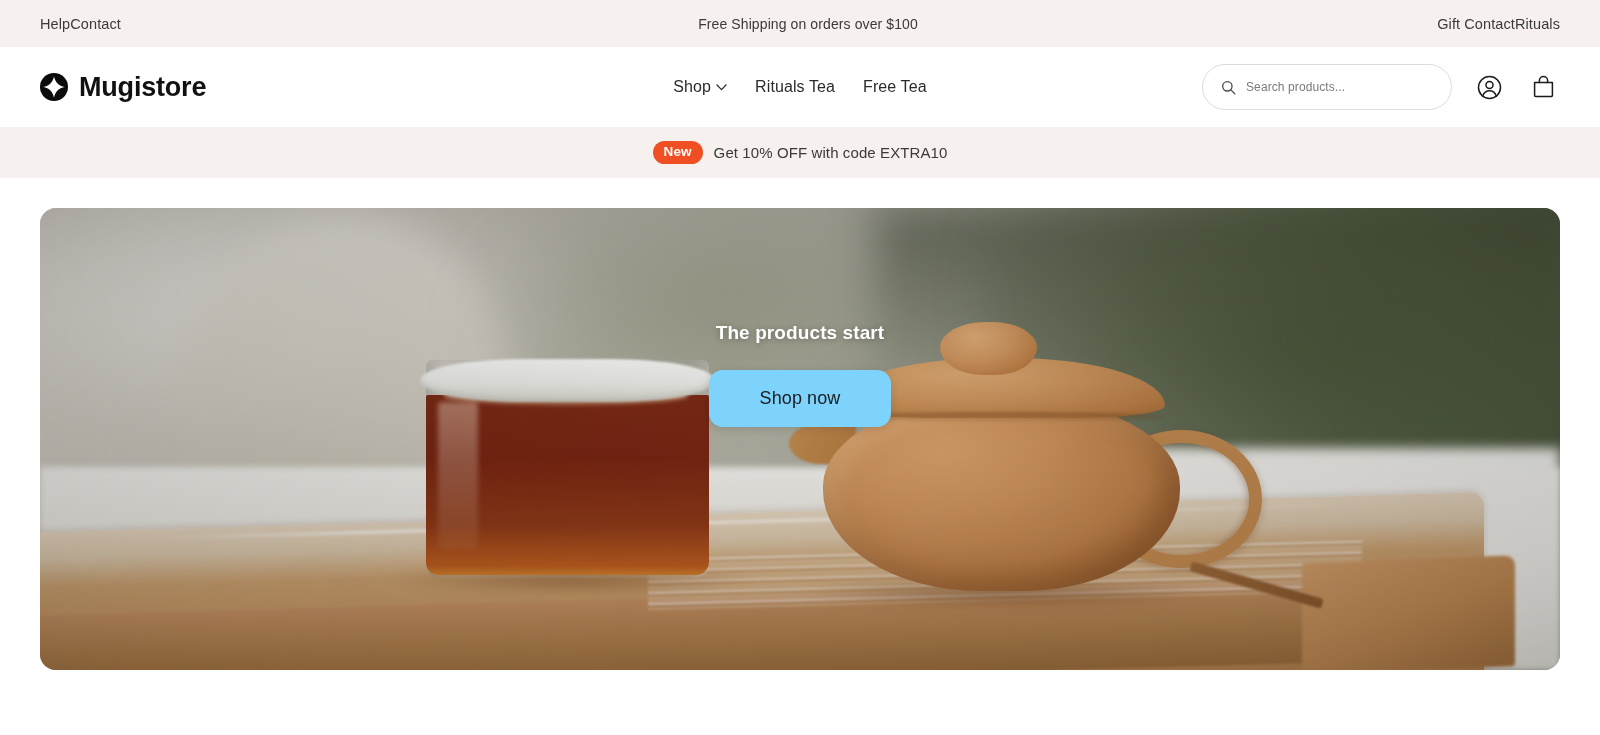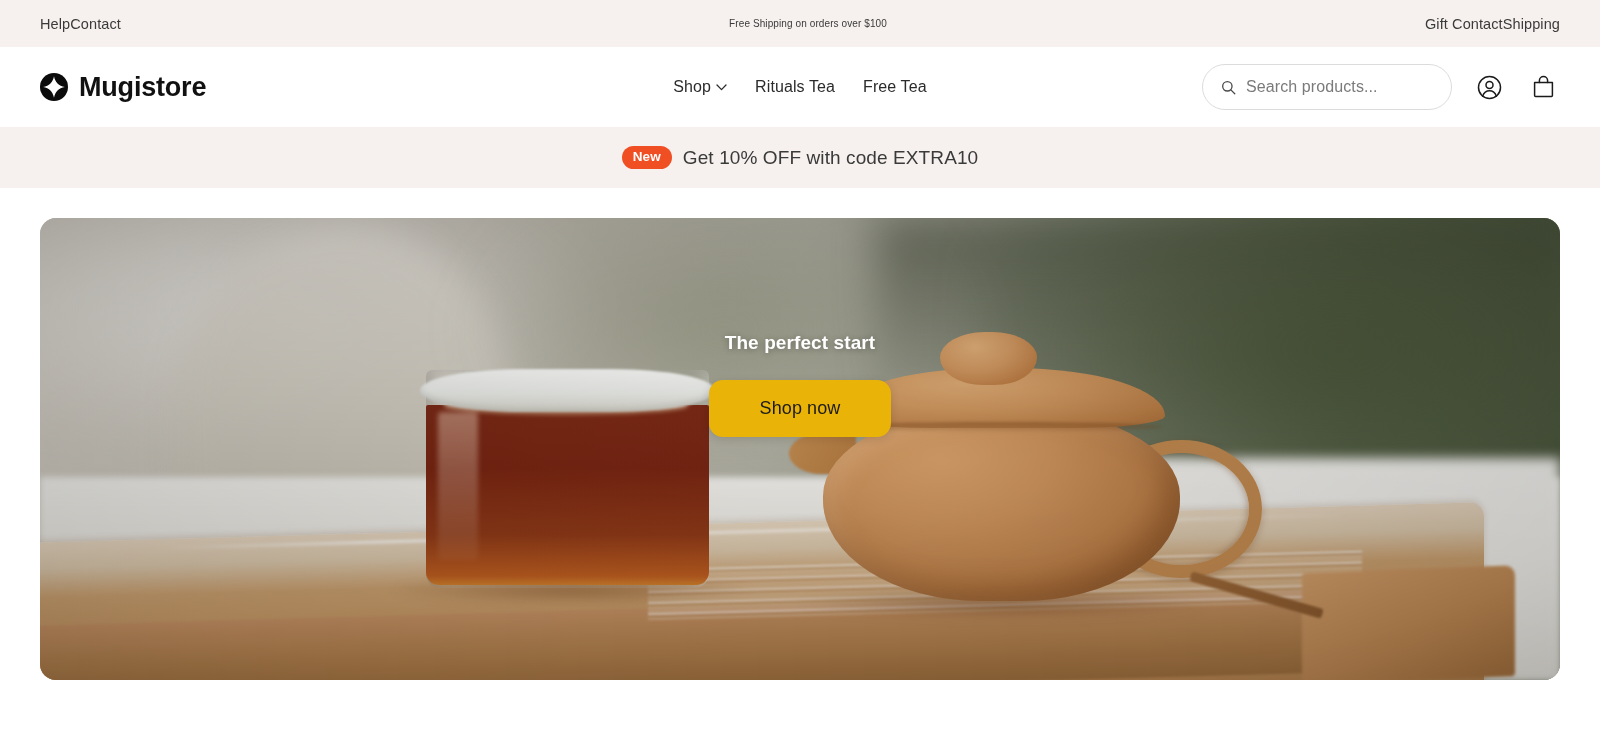--- a/index.html
+++ b/index.html
@@ -37,21 +37,21 @@
     font-size: 14.5px;
     color: #3a3a3a;
     text-decoration: none;
     letter-spacing: 0.1px;
     cursor: pointer;
   }
   .topbar-center {
     position: absolute;
     left: 16px; right: 0;
     text-align: center;
-    font-size: 10px;
+    font-size: 14px;
     color: #3a3a3a;
     letter-spacing: 0.1px;
     z-index: 1;
   }
 
   
   .header {
     height: 80px;
     background: #ffffff;
     display: flex;
@@ -118,60 +118,60 @@
     align-items: center;
     gap: 10px;
     padding: 0 18px;
     cursor: text;
   }
   .search input {
     border: none;
     outline: none;
     background: transparent;
     font-family: inherit;
-    font-size: 16px;
+    font-size: 12px;
     color: #2b2b2b;
     width: 100%;
     letter-spacing: 0.1px;
   }
   .search input::placeholder { color: #7a7a7a; }
 
   .icon-btn {
     width: 34px; height: 34px;
     display: flex;
     align-items: center;
     justify-content: center;
     background: none;
     border: none;
     cursor: pointer;
     padding: 0;
   }
 
   
   .promo {
-    height: 61px;
+    height: 51px;
     background: #f6f1ee;
     display: flex;
     align-items: center;
     justify-content: center;
     gap: 11px;
   }
   .badge-new {
     background: #f04e23;
     color: #fff;
     font-size: 13.5px;
     font-weight: 700;
     border-radius: 999px;
     padding: 4px 11px 5px;
     line-height: 1;
     letter-spacing: 0.1px;
     cursor: pointer;
   }
   .promo-text {
-    font-size: 19px;
+    font-size: 15px;
     color: #3a3a3a;
     letter-spacing: 0.1px;
   }
 
   
   .hero-wrap {
     padding: 30px 40px 0;
     background: #fff;
   }
   .hero {
@@ -483,21 +483,21 @@
     margin-top: 8px;
     font-size: 94px;
     font-weight: 700;
     color: #ffffff;
     letter-spacing: -2.4px;
     line-height: 1.05;
     text-shadow: 0 2px 18px rgba(0,0,0,0.22);
   }
   .hero-cta {
     margin-top: 26px;
-    background: #eab308;
+    background: #7dd3fc;
     color: #1b1b1b;
     border: none;
     border-radius: 14px;
     font-family: inherit;
     font-size: 18px;
     padding: 18px 51px;
     cursor: pointer;
     box-shadow: 0 2px 10px rgba(0,0,0,0.12);
     letter-spacing: 0.1px;
   }
@@ -506,21 +506,21 @@
 <body>
 
 <div class="topbar">
   <div class="topbar-left">
     <a class="topbar-link">Help</a>
     <a class="topbar-link">Contact</a>
   </div>
   <div class="topbar-center">Free Shipping on orders over $100</div>
   <div class="topbar-right">
     <a class="topbar-link">Gift Contact</a>
-    <a class="topbar-link">Shipping</a>
+    <a class="topbar-link">Rituals</a>
   </div>
 </div>
 
 <header class="header">
 
   <a class="brand">
     <svg class="brand-mark" viewBox="0 0 28 28">
       <circle cx="14" cy="14" r="14" fill="#0b0b0b"></circle>
       <path d="M14 3.2 C15.1 9.2 18.8 12.9 24.8 14 C18.8 15.1 15.1 18.8 14 24.8 C12.9 18.8 9.2 15.1 3.2 14 C9.2 12.9 12.9 9.2 14 3.2 Z" fill="#ffffff"></path>
     </svg>
@@ -604,18 +604,18 @@
       <div class="glass"></div>
       <div class="glass-liquid"></div>
       <div class="glass-foam"></div>
       <div class="glass-rim"></div>
       <div class="glass-hl"></div>
 
       <div class="hero-vignette"></div>
     </div>
 
     <div class="hero-content">
-      <div class="hero-eyebrow">The perfect start</div>
+      <div class="hero-eyebrow">The products start</div>
       <button class="hero-cta">Shop now</button>
     </div>
 
   </div>
 </div>
 
 </body></html>

